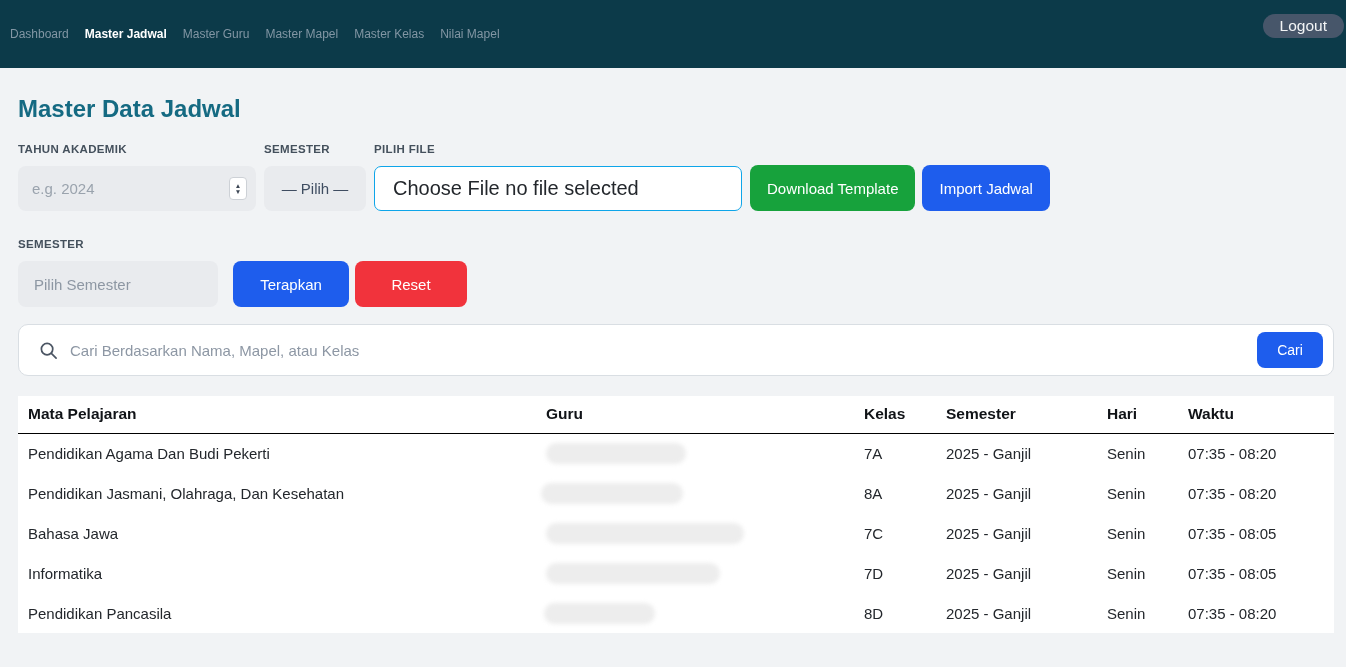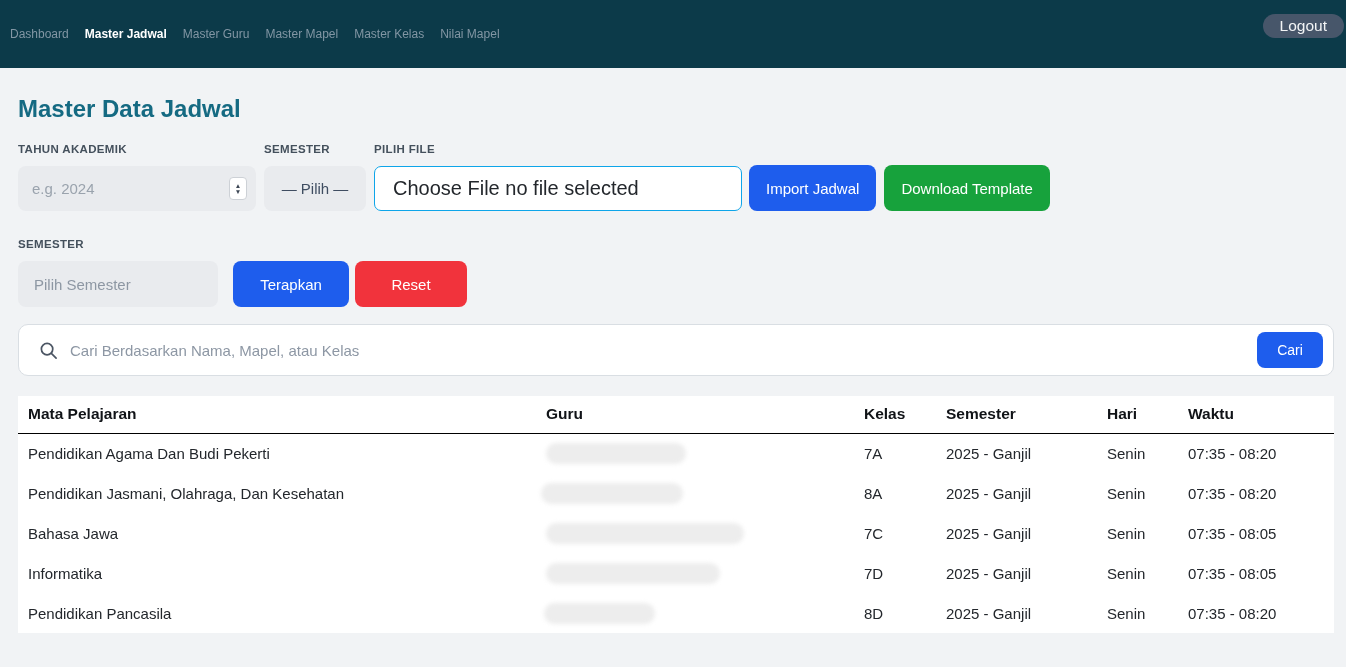--- a/index.html
+++ b/index.html
@@ -148,22 +148,22 @@
       </div>
     </div>
     <div class="group">
       <span class="field-label">SEMESTER</span>
       <div class="select-gray pilih-select">— Pilih —</div>
     </div>
     <div class="group">
       <span class="field-label">PILIH FILE</span>
       <div class="file-input">Choose File no file selected</div>
     </div>
+    <button class="btn btn-green">Download Template</button>
     <button class="btn btn-blue" style="margin-left:-1px">Import Jadwal</button>
-    <button class="btn btn-green">Download Template</button>
   </div>
 
   <div class="form-row2">
     <div class="group">
       <span class="field-label">SEMESTER</span>
       <div class="select-gray semester-select">Pilih Semester</div>
     </div>
     <button class="btn btn-blue btn-terapkan">Terapkan</button>
     <button class="btn btn-red btn-reset">Reset</button>
   </div>

